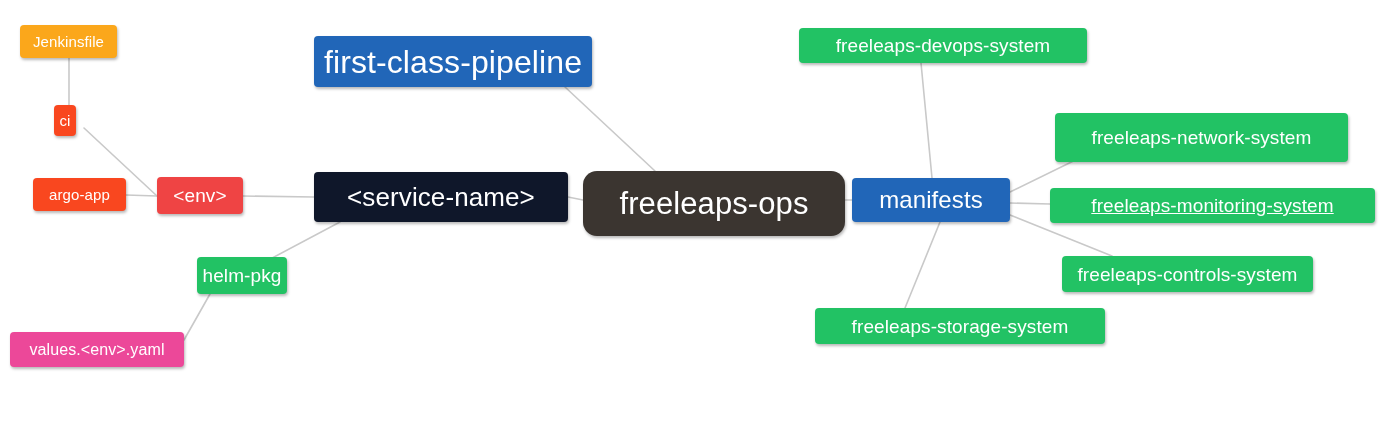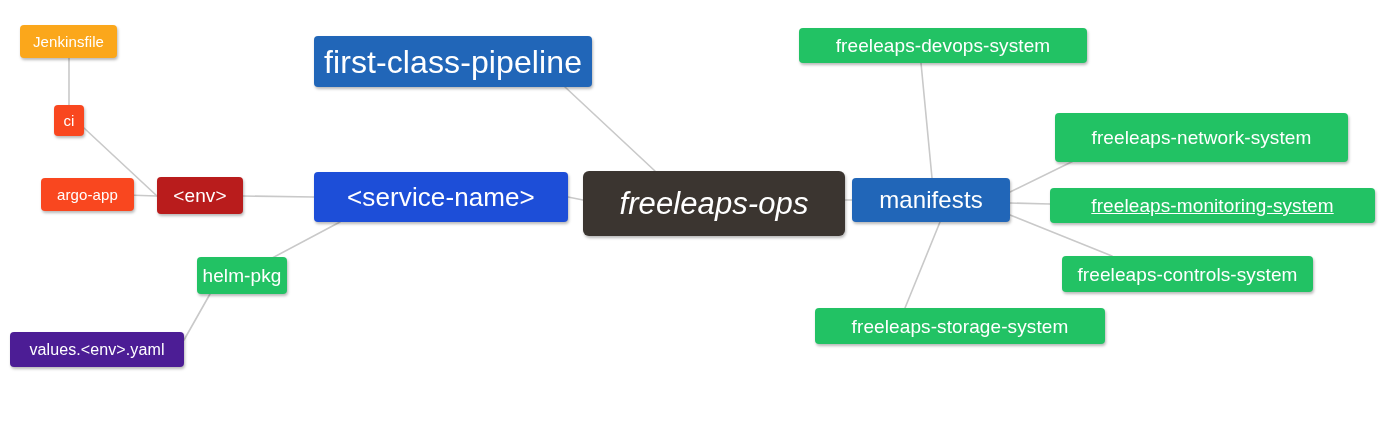--- a/index.html
+++ b/index.html
@@ -28,21 +28,21 @@
     justify-content:center;
     color:#ffffff;
     border-radius:4px;
     white-space:nowrap;
     box-shadow:1px 2px 3px rgba(0,0,0,0.28);
     line-height:1;
     letter-spacing:0.1px;
     user-select:none;
     z-index:5;
   }
-  .node.root{ border-radius:6px;font-style:italic; }
+  .node.root{ border-radius:14px; }
 </style>
 </head>
 <body>
 
 <div id="canvas">
   <svg id="edges" viewBox="0 0 1390 421" width="1390" height="421" xmlns="http://www.w3.org/2000/svg">
       <line x1="69" y1="58" x2="69" y2="105" stroke="#c9c9c9" stroke-width="1.6" stroke-linecap="round"></line>
       <line x1="84" y1="128" x2="157" y2="196" stroke="#c9c9c9" stroke-width="1.6" stroke-linecap="round"></line>
       <line x1="126" y1="195" x2="157" y2="196" stroke="#c9c9c9" stroke-width="1.6" stroke-linecap="round"></line>
       <line x1="243" y1="196" x2="314" y2="197" stroke="#c9c9c9" stroke-width="1.6" stroke-linecap="round"></line>
@@ -54,39 +54,39 @@
       <line x1="932" y1="178" x2="921" y2="63" stroke="#c9c9c9" stroke-width="1.6" stroke-linecap="round"></line>
       <line x1="1010" y1="192" x2="1100" y2="148" stroke="#c9c9c9" stroke-width="1.6" stroke-linecap="round"></line>
       <line x1="1010" y1="203" x2="1050" y2="204" stroke="#c9c9c9" stroke-width="1.6" stroke-linecap="round"></line>
       <line x1="1010" y1="215" x2="1112" y2="256" stroke="#c9c9c9" stroke-width="1.6" stroke-linecap="round"></line>
       <line x1="940" y1="222" x2="905" y2="308" stroke="#c9c9c9" stroke-width="1.6" stroke-linecap="round"></line>
     </svg>
   <div id="node-layer">
       <div class="node" style="left: 20px; top: 25px; width: 97px; height: 33px; background: rgb(251, 167, 27); font-size: 15px;">
         <span>Jenkinsfile</span>
       </div>
-      <div class="node" style="left: 54px; top: 105px; width: 30px; height: 31px; background: rgb(249, 71, 31); font-size: 15px;">
+      <div class="node" style="left: 54px; top: 105px; width: 22px; height: 31px; background: rgb(249, 71, 31); font-size: 15px;">
         <span>ci</span>
       </div>
-      <div class="node" style="left: 33px; top: 178px; width: 93px; height: 33px; background: rgb(249, 71, 31); font-size: 15px; margin-left: 8px;">
+      <div class="node" style="left: 33px; top: 178px; width: 93px; height: 33px; background: rgb(249, 71, 31); font-size: 15px;">
         <span>argo-app</span>
       </div>
-      <div class="node" style="left: 157px; top: 177px; width: 86px; height: 37px; background: #b91c1c; font-size: 19px;">
+      <div class="node" style="left: 157px; top: 177px; width: 86px; height: 37px; background: #ef4444; font-size: 19px;">
         <span>&lt;env&gt;</span>
       </div>
       <div class="node" style="left: 167px; top: 257px; width: 90px; height: 37px; background: rgb(34, 194, 100); font-size: 19px; margin-left: 30px;">
         <span>helm-pkg</span>
       </div>
-      <div class="node" style="left: 10px; top: 332px; width: 174px; height: 35px; background: #4c1d95; font-size: 16px;">
+      <div class="node" style="left: 10px; top: 332px; width: 174px; height: 35px; background: #ec4899; font-size: 16px;">
         <span>values.&lt;env&gt;.yaml</span>
       </div>
       <div class="node" style="left: 314px; top: 36px; width: 278px; height: 51px; background: rgb(33, 102, 184); font-size: 32px;">
         <span>first-class-pipeline</span>
       </div>
-      <div class="node" style="left: 314px; top: 172px; width: 254px; height: 50px; background: #1d4ed8; font-size: 26px;">
+      <div class="node" style="left: 314px; top: 172px; width: 254px; height: 50px; background: #0f172a; font-size: 26px;">
         <span>&lt;service-name&gt;</span>
       </div>
       <div class="node root" style="left: 583px; top: 171px; width: 262px; height: 65px; background: rgb(59, 53, 48); font-size: 31px;">
         <span>freeleaps-ops</span>
       </div>
       <div class="node" style="left: 852px; top: 178px; width: 158px; height: 44px; background: rgb(33, 102, 184); font-size: 24px;">
         <span>manifests</span>
       </div>
       <div class="node" style="left: 799px; top: 28px; width: 288px; height: 35px; background: rgb(34, 194, 100); font-size: 19px;">
         <span>freeleaps-devops-system</span>

